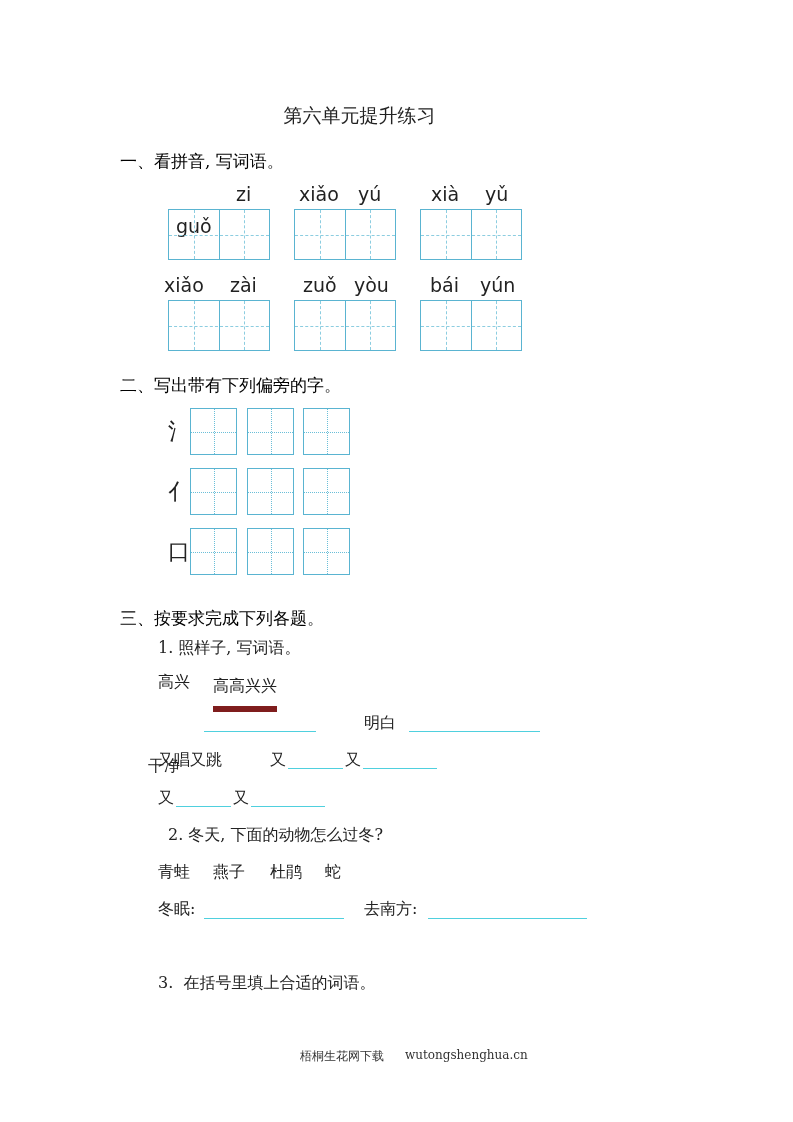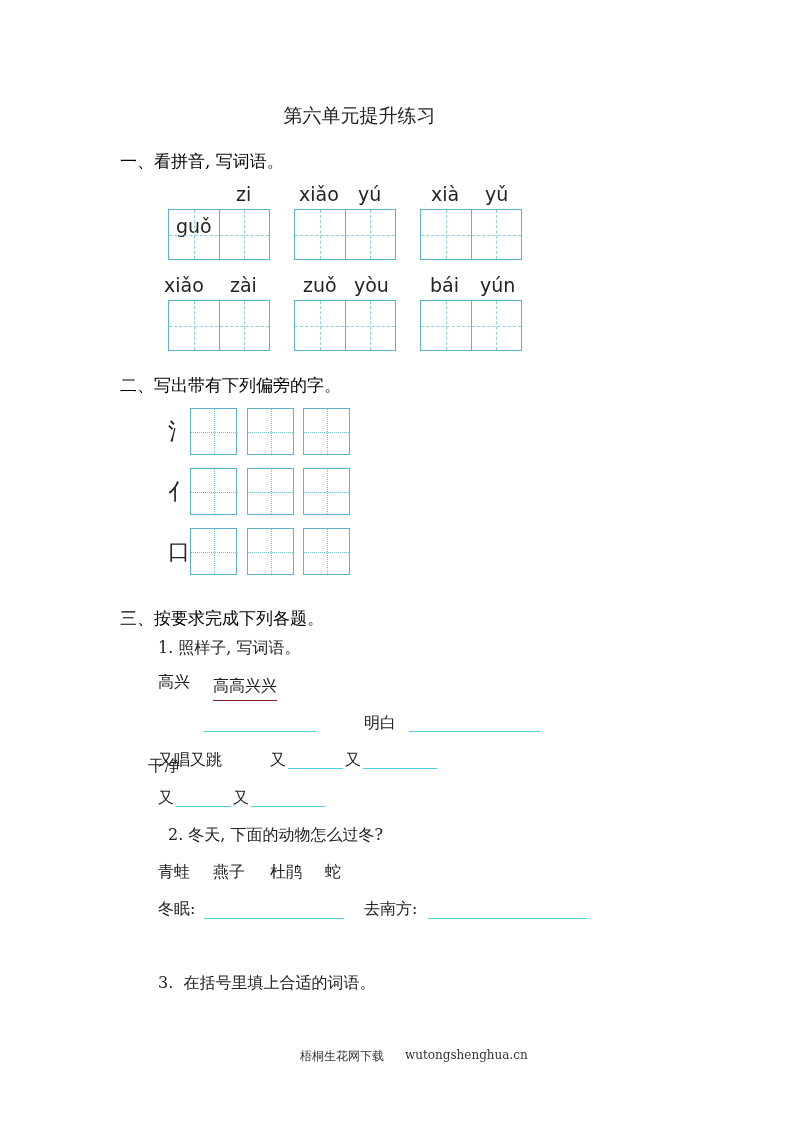--- a/index.html
+++ b/index.html
@@ -12,21 +12,21 @@
   .tianbox .mid{position:absolute;left:50%;top:0;bottom:0;border-left:1px solid #5ab4d1;}
   .tianbox .h{position:absolute;left:0;right:0;top:50%;border-top:1px dashed #8ccde0;}
   .tianbox .v1{position:absolute;left:25%;top:0;bottom:0;border-left:1px dashed #8ccde0;}
   .tianbox .v2{position:absolute;left:75%;top:0;bottom:0;border-left:1px dashed #8ccde0;}
   .sq{position:absolute;width:47px;height:47px;border:1.5px solid #5ab4d1;box-sizing:border-box;}
   .sq .h{position:absolute;left:0;right:0;top:50%;border-top:1px dotted #6bbfd8;}
   .sq .v{position:absolute;top:0;bottom:0;left:50%;border-left:1px dotted #6bbfd8;}
   .radical{font-size:22px;color:#222;}
   .txt{font-size:16px;color:#222;}
   .blank{position:absolute;border-bottom:1px solid #4fd0de;height:0;}
-  .ul{border-bottom:1px solid #7f1d1d;padding-bottom:3px;}
+  .ul{border-bottom:6px solid #7f1d1d;padding-bottom:9px;}
   .footer{font-size:12px;color:#333;}
 </style>
 </head>
 <body>
 
 <div class="abs title">第六单元提升练习</div>
 
 <div class="abs sec" style="top:150px;">一、看拼音, 写词语。</div>
 
 <div class="abs py" style="left:176px;top:183px;margin-top:32px;">guǒ</div>

